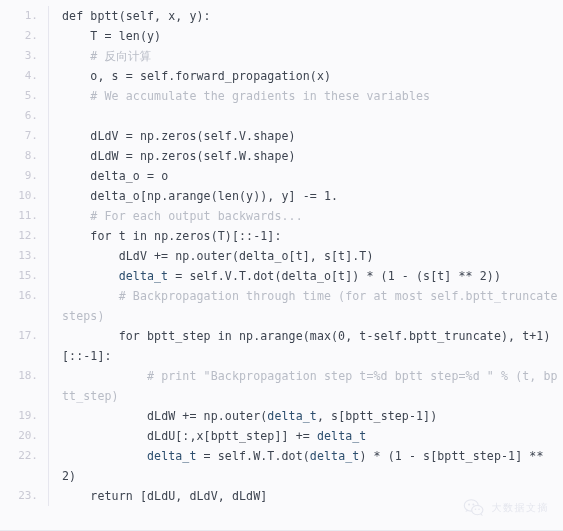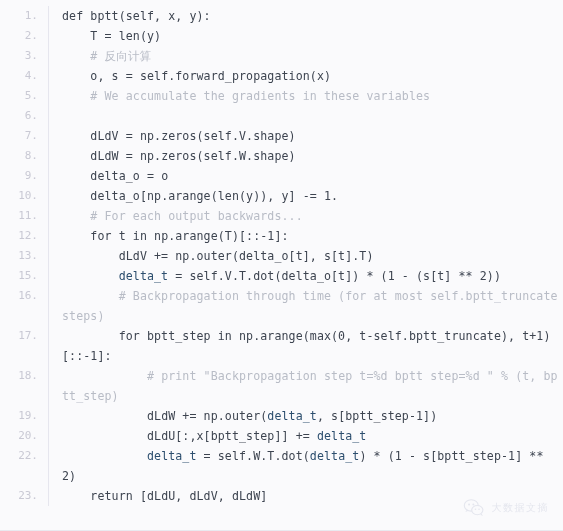--- a/index.html
+++ b/index.html
@@ -153,21 +153,21 @@
           <div class="code"><span>    </span><span class="plain">delta_o[np.arange(len(y)), y] -= 1.</span></div>
         </div>
         <div class="row">
           <div class="gutter">11.</div>
           <div class="sep"></div>
           <div class="code"><span>    </span><span class="cmt"># For each output backwards...</span></div>
         </div>
         <div class="row">
           <div class="gutter">12.</div>
           <div class="sep"></div>
-          <div class="code"><span>    </span><span class="plain">for t in np.arange(T)[::-1]:</span></div>
+          <div class="code"><span>    </span><span class="plain">for t in np.zeros(T)[::-1]:</span></div>
         </div>
         <div class="row">
           <div class="gutter">13.</div>
           <div class="sep"></div>
           <div class="code"><span>        </span><span class="plain">dLdV += np.outer(delta_o[t], s[t].T)</span></div>
         </div>
         <div class="row">
           <div class="gutter">15.</div>
           <div class="sep"></div>
           <div class="code"><span>        </span><span class="var">delta_t</span><span class="plain"> = self.V.T.dot(delta_o[t]) * (1 - (s[t] ** 2))</span></div>

